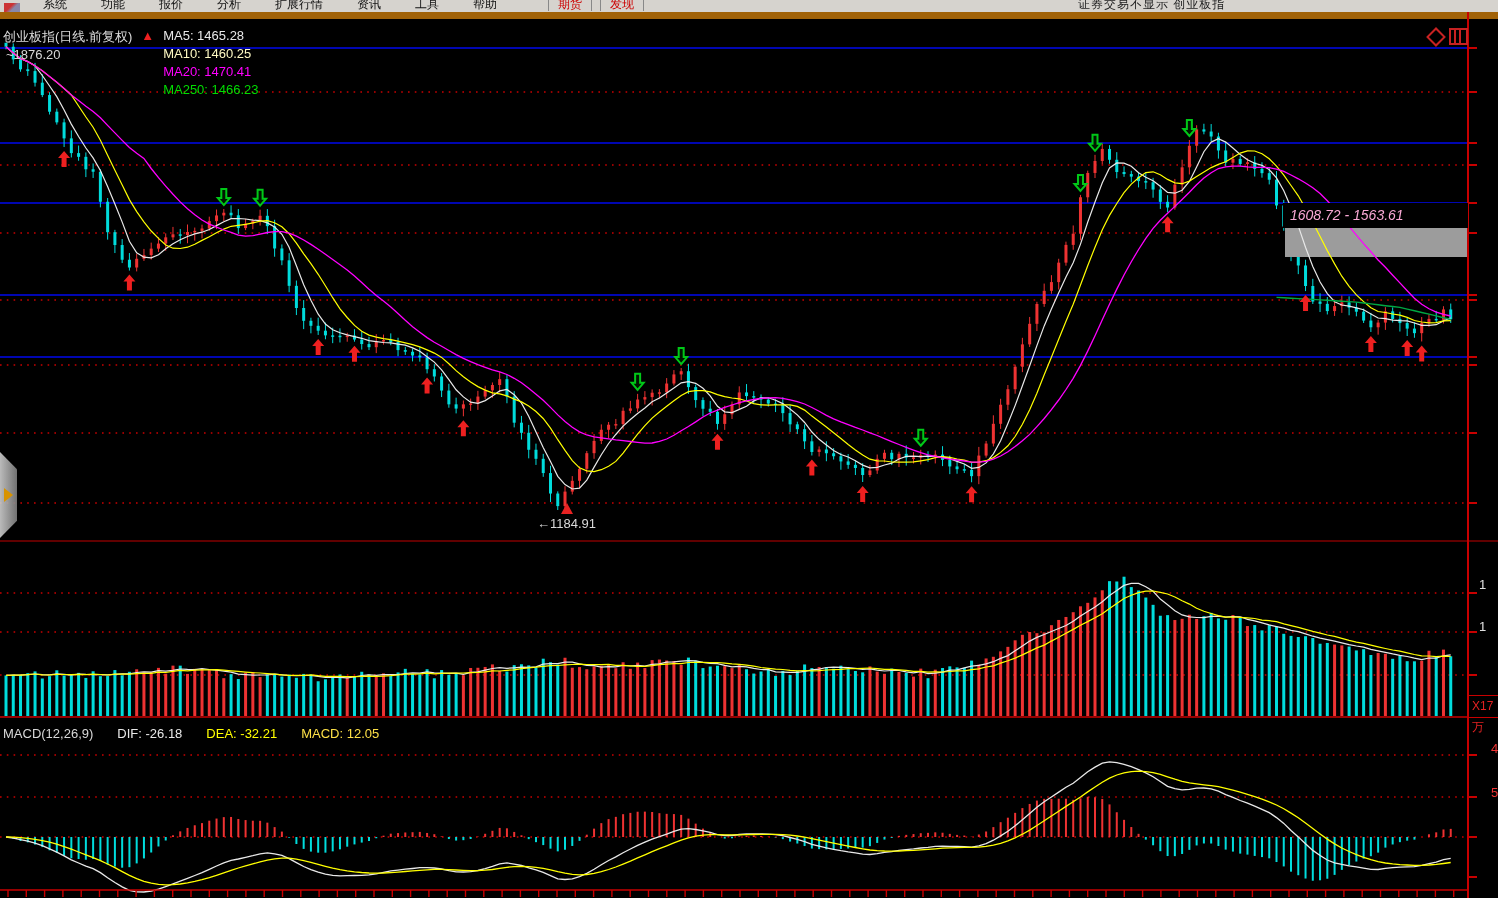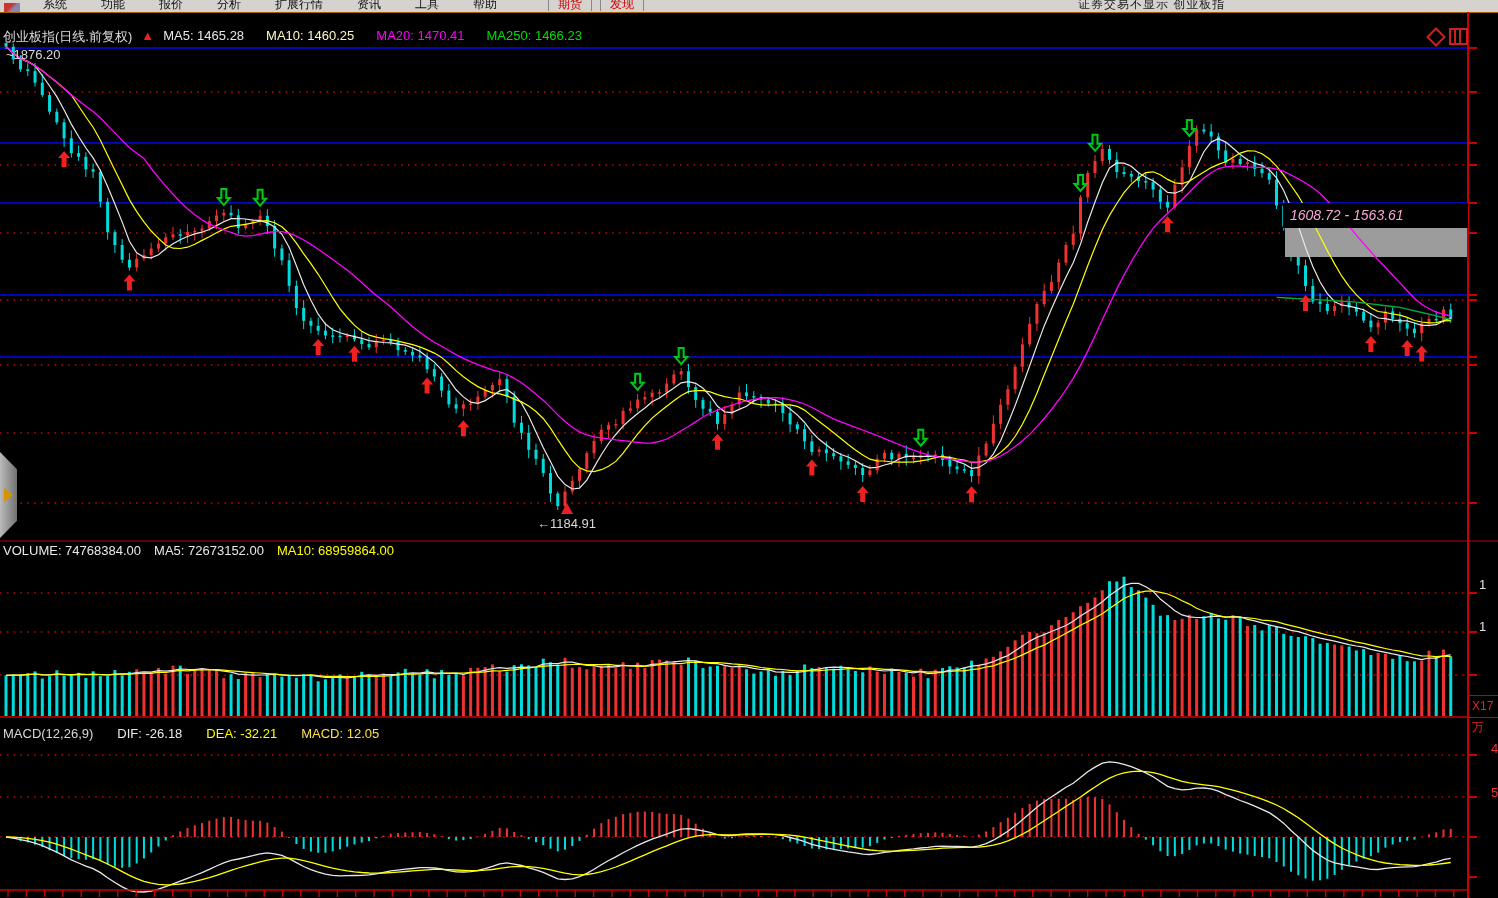--- a/index.html
+++ b/index.html
@@ -1,20 +1,20 @@
 <!DOCTYPE html>
 <html><head>
 <meta charset="utf-8">
 <style>
   html,body{margin:0;padding:0;background:#000;}
   .screen{position:relative;width:1498px;height:898px;background:#000;overflow:hidden;
     font-family:"Liberation Sans","DejaVu Sans",sans-serif;}
   
   .menubar{position:absolute;left:0;top:0;width:1498px;height:12px;background:#d6d3ce;
-    border-bottom:1px solid #a16207;overflow:hidden;font-size:12px;color:#111;white-space:nowrap;}
+    border-bottom:7px solid #a16207;overflow:hidden;font-size:12px;color:#111;white-space:nowrap;}
   .menurow{position:absolute;left:0;top:-4px;display:flex;align-items:center;}
   .menu-logo{width:16px;height:9px;margin:5px 6px 0 4px;background:linear-gradient(135deg,#c33 40%,#88a 60%);}
   .menu-item{padding:0 17px;}
   .menu-hot{margin-left:34px;padding:0 9px;color:#c00;border-left:1px solid #888;border-right:1px solid #888;}
   .menu-hot + .menu-hot{margin-left:8px;}
   .menu-status{position:absolute;left:1078px;top:-4px;color:#222;font-size:12px;letter-spacing:1px;}
   
   .hdr{position:absolute;display:flex;gap:13px;font-size:13px;font-weight:normal;white-space:nowrap;z-index:5;}
   .px-label{position:absolute;font-size:13px;color:#d8d8d8;z-index:5;}
   .low-wrap{position:absolute;left:537px;top:503px;display:flex;align-items:center;gap:2px;z-index:5;flex-direction:column;}
@@ -1023,21 +1023,21 @@
         <line x1="1468" y1="755" x2="1477" y2="755" stroke="#c80000" stroke-width="2"></line>
         <line x1="1468" y1="797" x2="1477" y2="797" stroke="#c80000" stroke-width="2"></line>
         <line x1="1468" y1="837" x2="1477" y2="837" stroke="#c80000" stroke-width="2"></line>
         <line x1="1468" y1="877" x2="1477" y2="877" stroke="#c80000" stroke-width="2"></line>
       </g>
     </svg>
 
   <div class="hdr" style="left:3px;top:28px;">
     <span style="color:#dcdcdc;">创业板指(日线.前复权)</span>
     <span style="color:#ee2020;margin:0 -4px;">▲</span>
-    <span id="main-indicators" style="display:flex;gap:22px;">
+    <span id="main-indicators" style="display:flex;gap:3px;flex-direction:column;">
         <span style="color: rgb(232, 232, 232);">MA5: 1465.28</span>
         <span style="color: #fef9c3;">MA10: 1460.25</span>
         <span style="color: rgb(255, 0, 255);">MA20: 1470.41</span>
         <span style="color: rgb(0, 221, 0); text-align: center;">MA250: 1466.23</span>
       </span>
   </div>
 
   <div class="px-label" style="left:6px;top:47px;">~1876.20</div>
   <div class="low-wrap">
     <span class="low-tri"></span>
@@ -1049,25 +1049,20 @@
   <span class="diamond-icon"></span>
   <span class="win-icon">
       <i class="b1"></i>
       <i class="b2"></i>
     </span>
 
   <div class="side-tab">
     <span class="side-tab-arrow"></span>
   </div>
 
-  <div class="hdr" id="volume-header" style="left:3px;top:543px;">
-      <span style="color: rgb(232, 232, 232);">VOLUME: 74768384.00</span>
-      <span style="color: rgb(232, 232, 232);">MA5: 72673152.00</span>
-      <span style="color: rgb(255, 255, 0);">MA10: 68959864.00</span>
-    </div>
 
   <span class="clip-num" style="left:1479px;top:577px;color:#e0e0e0;">1</span>
   <span class="clip-num" style="left:1479px;top:619px;color:#e0e0e0;">1</span>
   <div class="xunit-box">X17万</div>
 
   <div class="hdr" id="macd-header" style="left:3px;top:726px;gap:24px;">
       <span style="color: rgb(216, 216, 216);">MACD(12,26,9)</span>
       <span style="color: rgb(232, 232, 232);">DIF: -26.18</span>
       <span style="color: rgb(255, 255, 0);">DEA: -32.21</span>
       <span style="color: #fde047;">MACD: 12.05</span>

